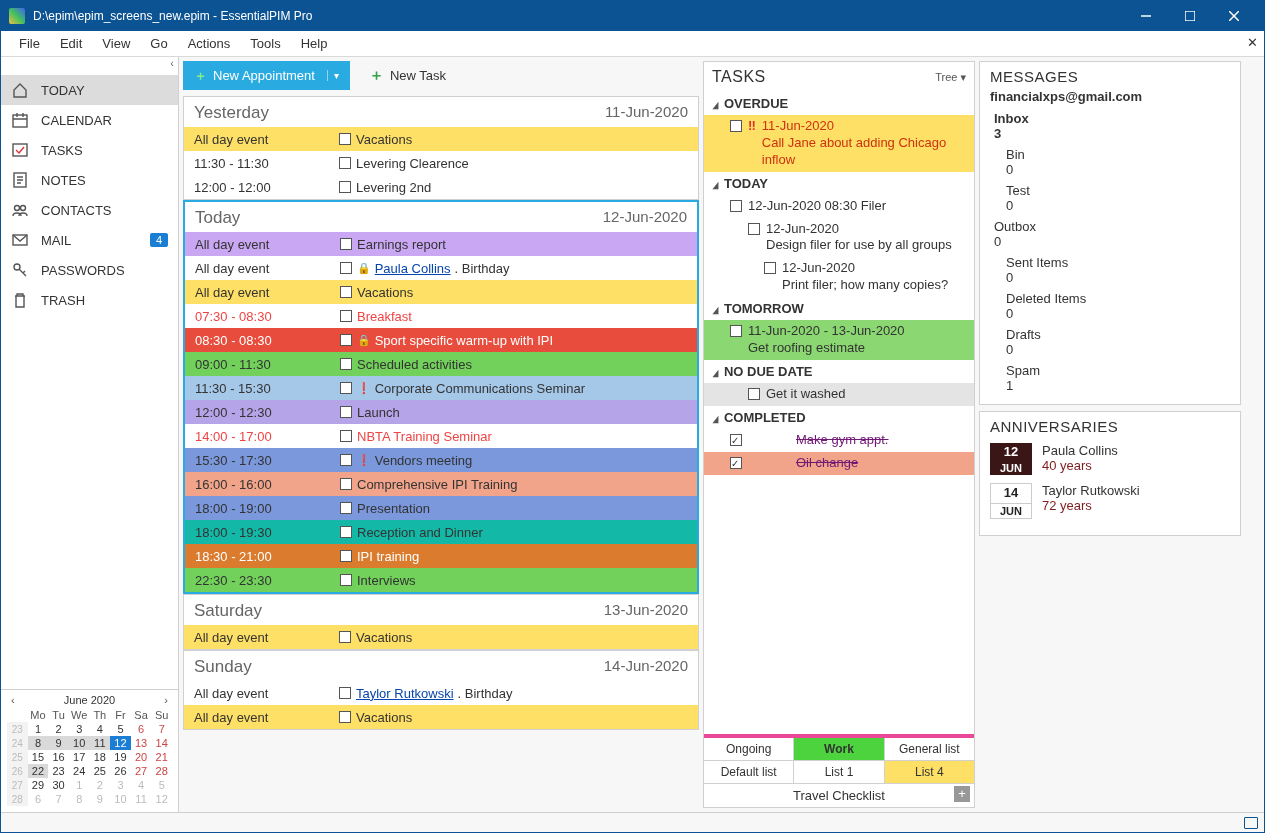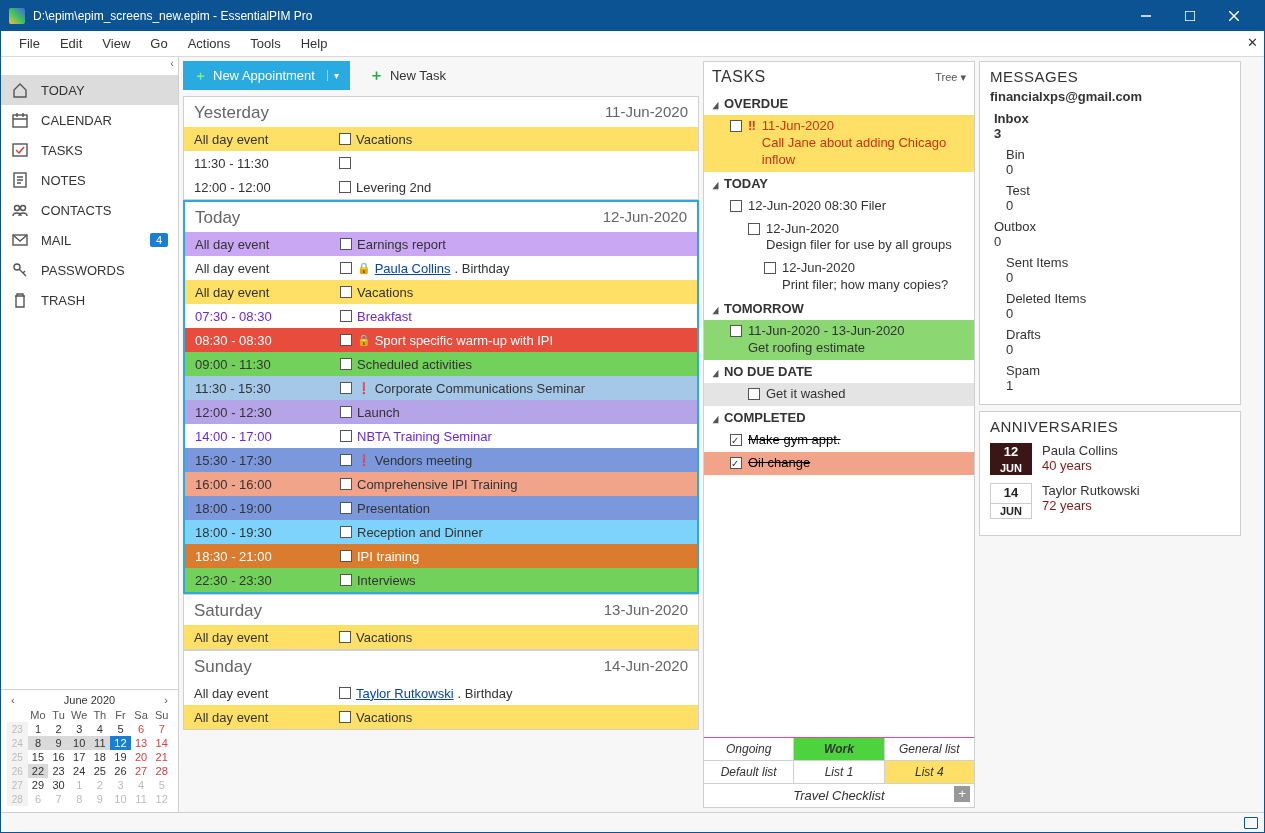--- a/index.html
+++ b/index.html
@@ -51,44 +51,44 @@
 .day-head .ddate{ font-size:15px; }
 .evt{ display:flex; align-items:center; height:24px; font-size:13px;}
 .evt .time{ width:150px; padding-left:10px;}
 .evt .chk{ width:22px; display:flex; align-items:center; justify-content:center;}
 .evt .chk .box{ width:12px; height:12px; border:1px solid #555; background:#fff;}
 .evt .lbl{ flex:1; display:flex; align-items:center; gap:4px; }
 .evt .lbl a{ color:#0645ad; text-decoration:underline; }
 .lock-ico, .bang-ico { font-size:11px; }
 .c-yellow{ background:#ffe066;} .c-purple{ background:#c9a7f3;} .c-green{ background:#71d15a; }
 .c-red{ background:#e74c3c; color:#fff;} .c-lblue{ background:#a5c7e8;}
-.c-violet{ background:#b6a4e9;} .c-gray{ color:#6d28d9;}
+.c-violet{ background:#b6a4e9;} .c-gray{ color:#ef4444;}
 .c-blue{ background:#7b98dc; } .c-salmon{ background:#f2a48b;}
-.c-orange{ background:#7dd3fc;} .c-dorange{ background:#db7b2e; color:#fff;}
+.c-orange{ background:#14b8a6;} .c-dorange{ background:#db7b2e; color:#fff;}
 .c-none{}
 .evt:not([class*="c-"]) , .evt.c-none { background:#fff;}
 .col-tasks{ width:272px; border:1px solid #d0d0d0; background:#fff; display:flex; flex-direction:column;}
 .panel-head{ display:flex; align-items:center; padding:6px 8px; }
 .panel-head .ttl{ font-size:16px; letter-spacing:.5px;}
 .panel-head .tree-sel{ margin-left:auto; font-size:11px; color:#555; cursor:pointer;}
 .task-body{ flex:1; overflow-y:auto; font-size:13px;}
 .tgroup-head{ padding:4px 8px; font-weight:600; color:#333; cursor:pointer;}
 .tgroup-head::before{ content:"◢"; font-size:9px; margin-right:5px; color:#555; display:inline-block; transform:scaleX(.8);}
 .task-row{ display:flex; align-items:flex-start; padding:3px 8px 3px 26px; gap:6px; line-height:1.3;}
 .task-row .box{ width:12px; height:12px; border:1px solid #555; margin-top:2px; flex-shrink:0; background:#fff;}
 .task-row .box.chk::after{ content:"✓"; font-size:10px; position:relative; top:-3px; left:0; color:#333;}
 .task-row.sub{ padding-left:44px;}
 .task-row.sub2{ padding-left:60px;}
 .overdue{ background:#ffe066;}
 .overdue .txt{ color:#cc3210;}
 .tsk-green{ background:#8bd772;}
 .tsk-gray{ background:#e4e4e4;}
 .tsk-salmon{ background:#f2a48b;}
-.struck{ text-decoration:line-through; color:#000000;}
-.task-tabs{ border-top:1px solid #ec4899;font-style:italic;}
+.struck{ text-decoration:line-through; color:#701a75;margin-left:48px;}
+.task-tabs{ border-top:4px solid #ec4899;}
 .task-tabs .trow{ display:flex;}
 .task-tabs .tab{ flex:1; text-align:center; padding:4px 0; border-left:1px solid #d0d0d0; cursor:pointer; font-size:12px; background:#fff;}
 .task-tabs .tab:first-child{ border-left:none;}
 .task-tabs .tab.active-g{ background:#4cd33e; font-weight:600;}
 .task-tabs .tab.active-y{ background:#ffe066;}
 .task-tabs .trow+.trow .tab{ border-top:1px solid #d0d0d0;}
 .task-tabs .full{ border-top:1px solid #d0d0d0; text-align:center; padding:4px 0; position:relative;}
 .task-tabs .full .add{ position:absolute; right:4px; top:2px; width:16px; height:16px; background:#989898; color:#fff; font-size:13px; line-height:16px; text-align:center; cursor:pointer;}
 .col-right{ width:262px; display:flex; flex-direction:column; gap:6px;}
 .panel{ border:1px solid #d0d0d0; background:#fff; padding:6px 10px 8px 10px;}
@@ -335,20 +335,23 @@
                 </span>
                 <span class="lbl">
                   <span>Vacations</span>
                 </span>
               </div>
               <div class="evt c-none">
                 <span class="time">11:30 - 11:30</span>
                 <span class="chk">
                   <span class="box"></span>
                 </span>
+                <span class="lbl">
+                  <span>Levering Clearence</span>
+                </span>
               </div>
               <div class="evt c-none">
                 <span class="time">12:00 - 12:00</span>
                 <span class="chk">
                   <span class="box"></span>
                 </span>
                 <span class="lbl">
                   <span>Levering 2nd</span>
                 </span>
               </div>

